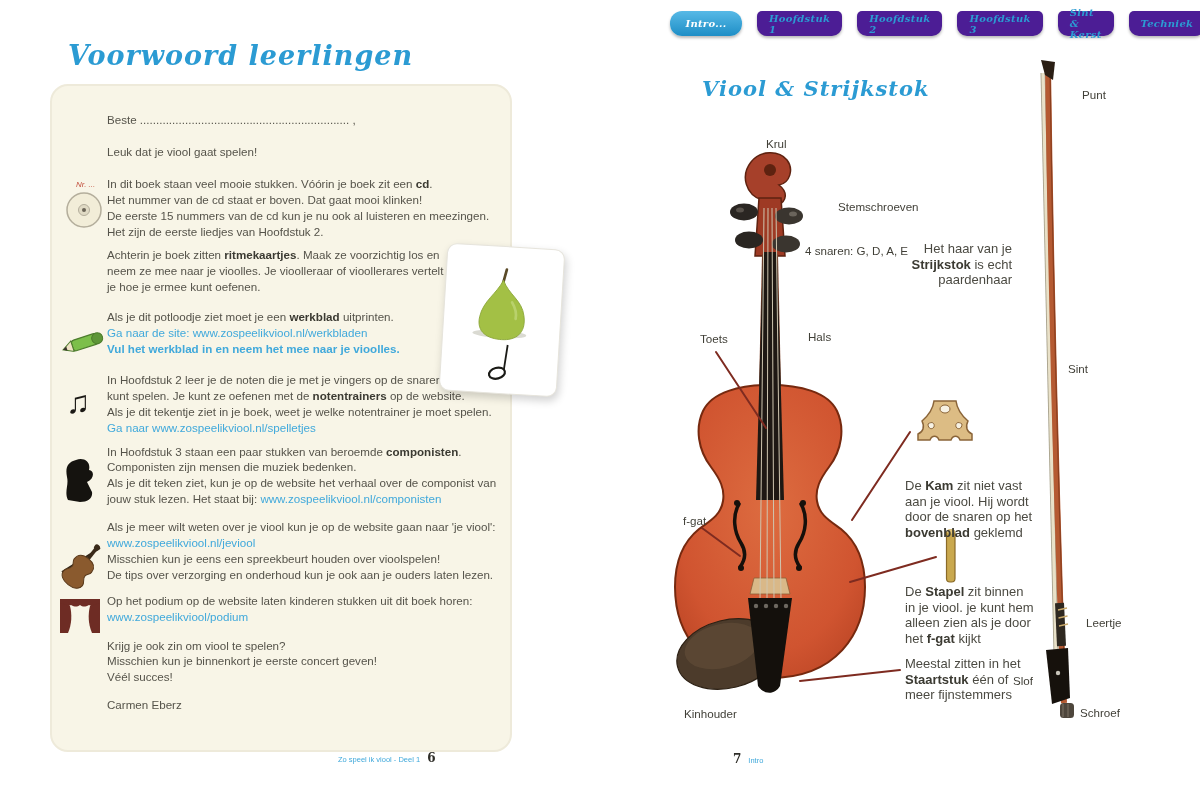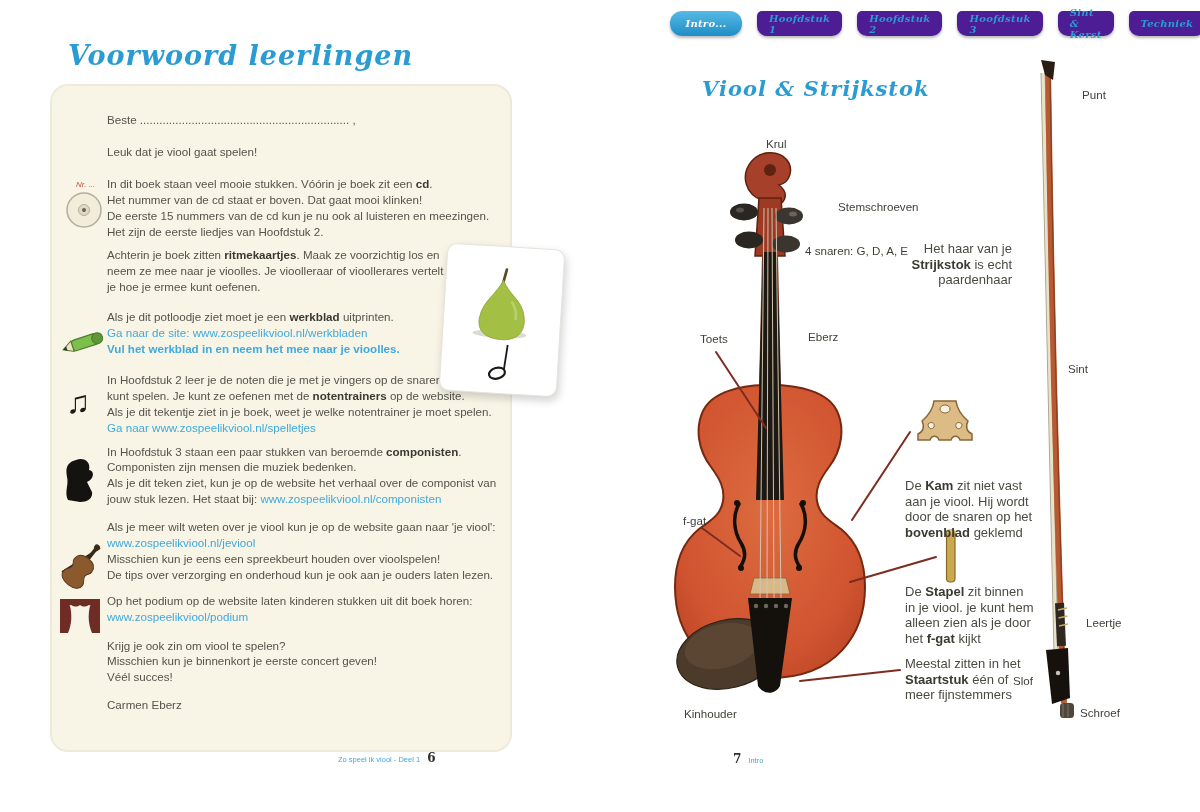--- a/index.html
+++ b/index.html
@@ -276,21 +276,21 @@
     <line x1="702" y1="528" x2="740" y2="556" stroke="#7E2B20" stroke-width="2" stroke-linecap="round"></line>
     <line x1="910" y1="432" x2="852" y2="520" stroke="#7E2B20" stroke-width="2" stroke-linecap="round"></line>
     <line x1="936" y1="557" x2="850" y2="582" stroke="#7E2B20" stroke-width="2" stroke-linecap="round"></line>
     <line x1="900" y1="670" x2="800" y2="681" stroke="#7E2B20" stroke-width="2" stroke-linecap="round"></line>
   </svg>
 
   <span class="vlabel" style="left:766px;top:137px;">Krul</span>
   <span class="vlabel" style="left:838px;top:200px;">Stemschroeven</span>
   <span class="vlabel" style="left:805px;top:244px;">4 snaren: G, D, A, E</span>
   <span class="vlabel" style="left:700px;top:332px;">Toets</span>
-  <span class="vlabel" style="left:808px;top:330px;">Eberz</span>
+  <span class="vlabel" style="left:808px;top:330px;">Hals</span>
   <span class="vlabel" style="left:683px;top:514px;">f-gat</span>
   <span class="vlabel" style="left:684px;top:707px;">Kinhouder</span>
   <span class="vlabel" style="left:1082px;top:88px;">Punt</span>
   <span class="vlabel" style="left:1068px;top:362px;">Sint</span>
   <span class="vlabel" style="left:1086px;top:616px;">Leertje</span>
   <span class="vlabel" style="left:1013px;top:674px;">Slof</span>
   <span class="vlabel" style="left:1080px;top:706px;">Schroef</span>
 
   <div class="note right" style="right:188px;top:241px;width:130px;">
       <div class="ln"><span>Het haar van je</span></div>

